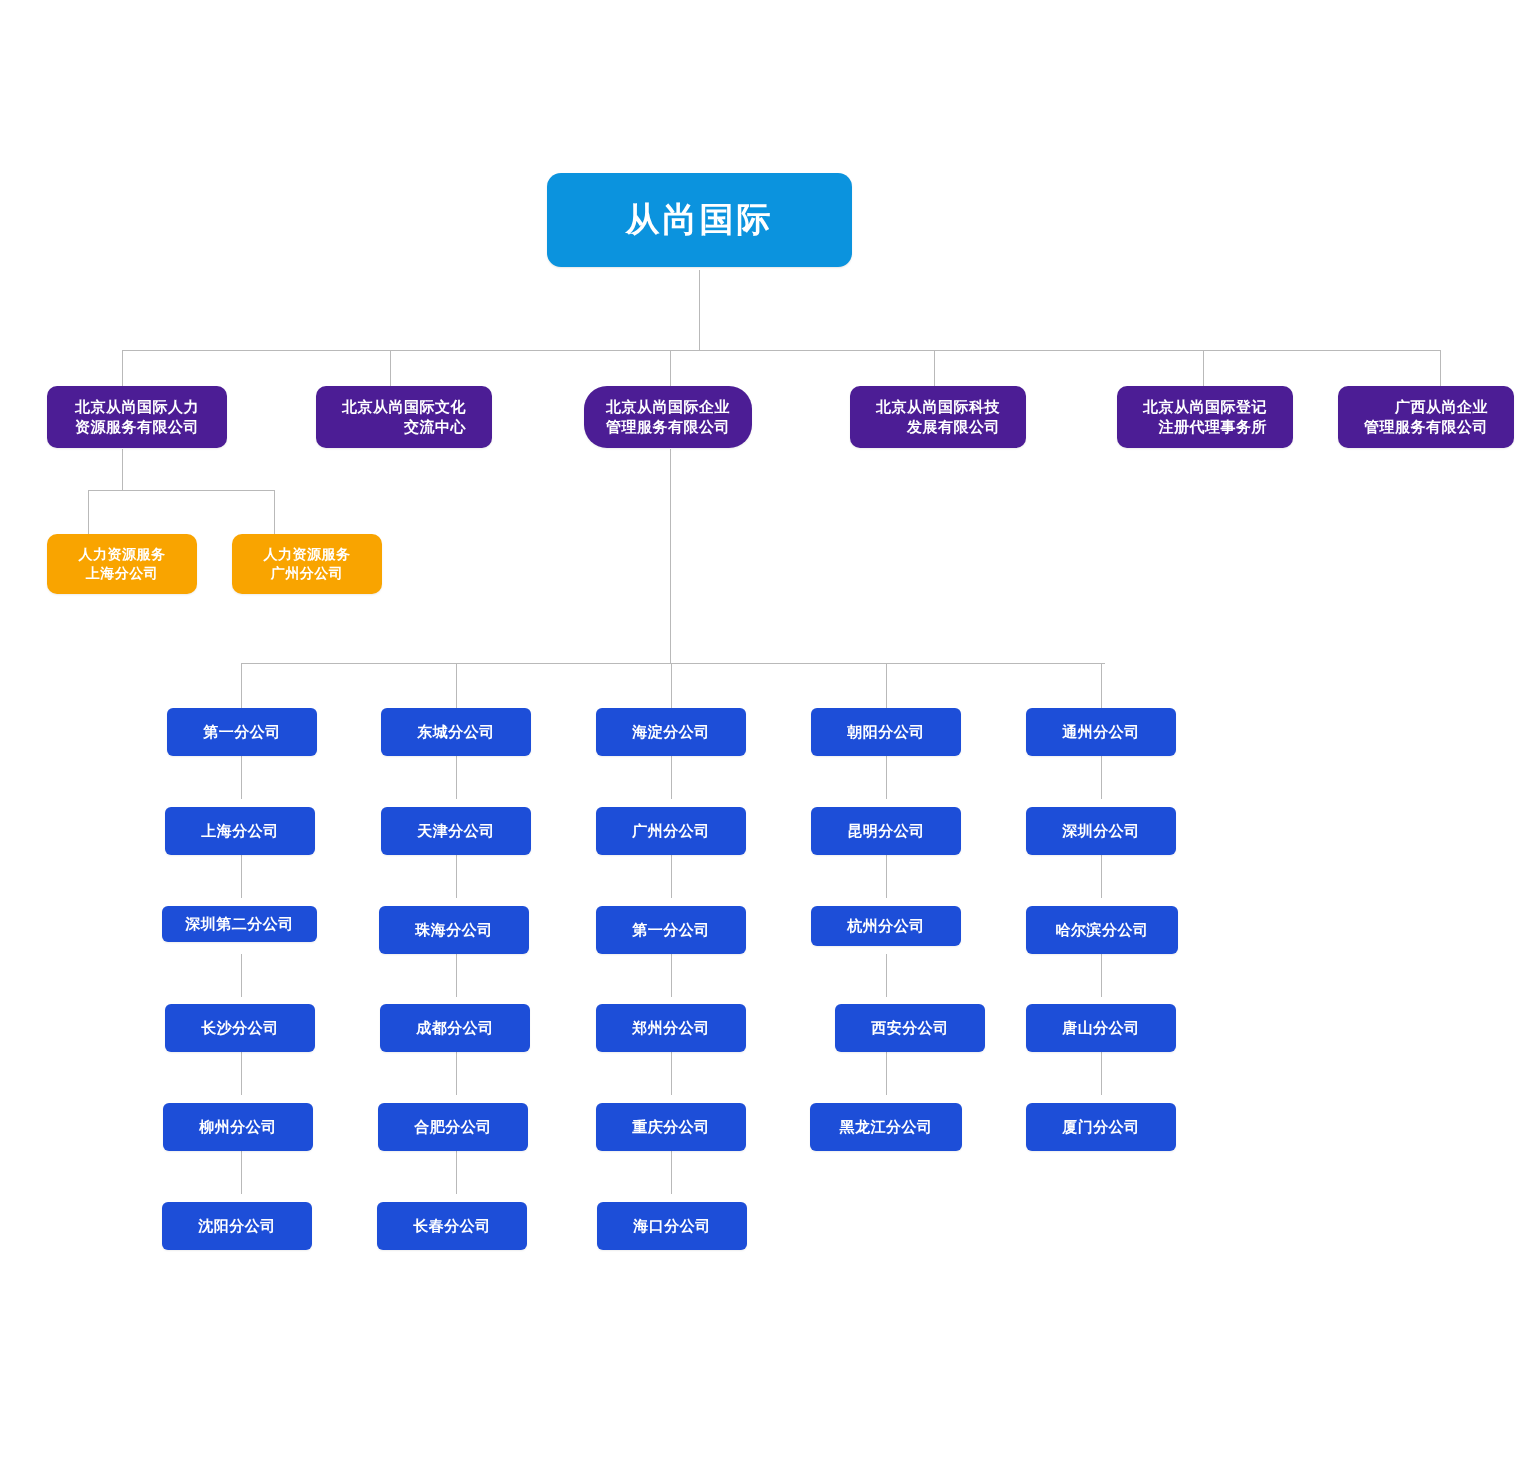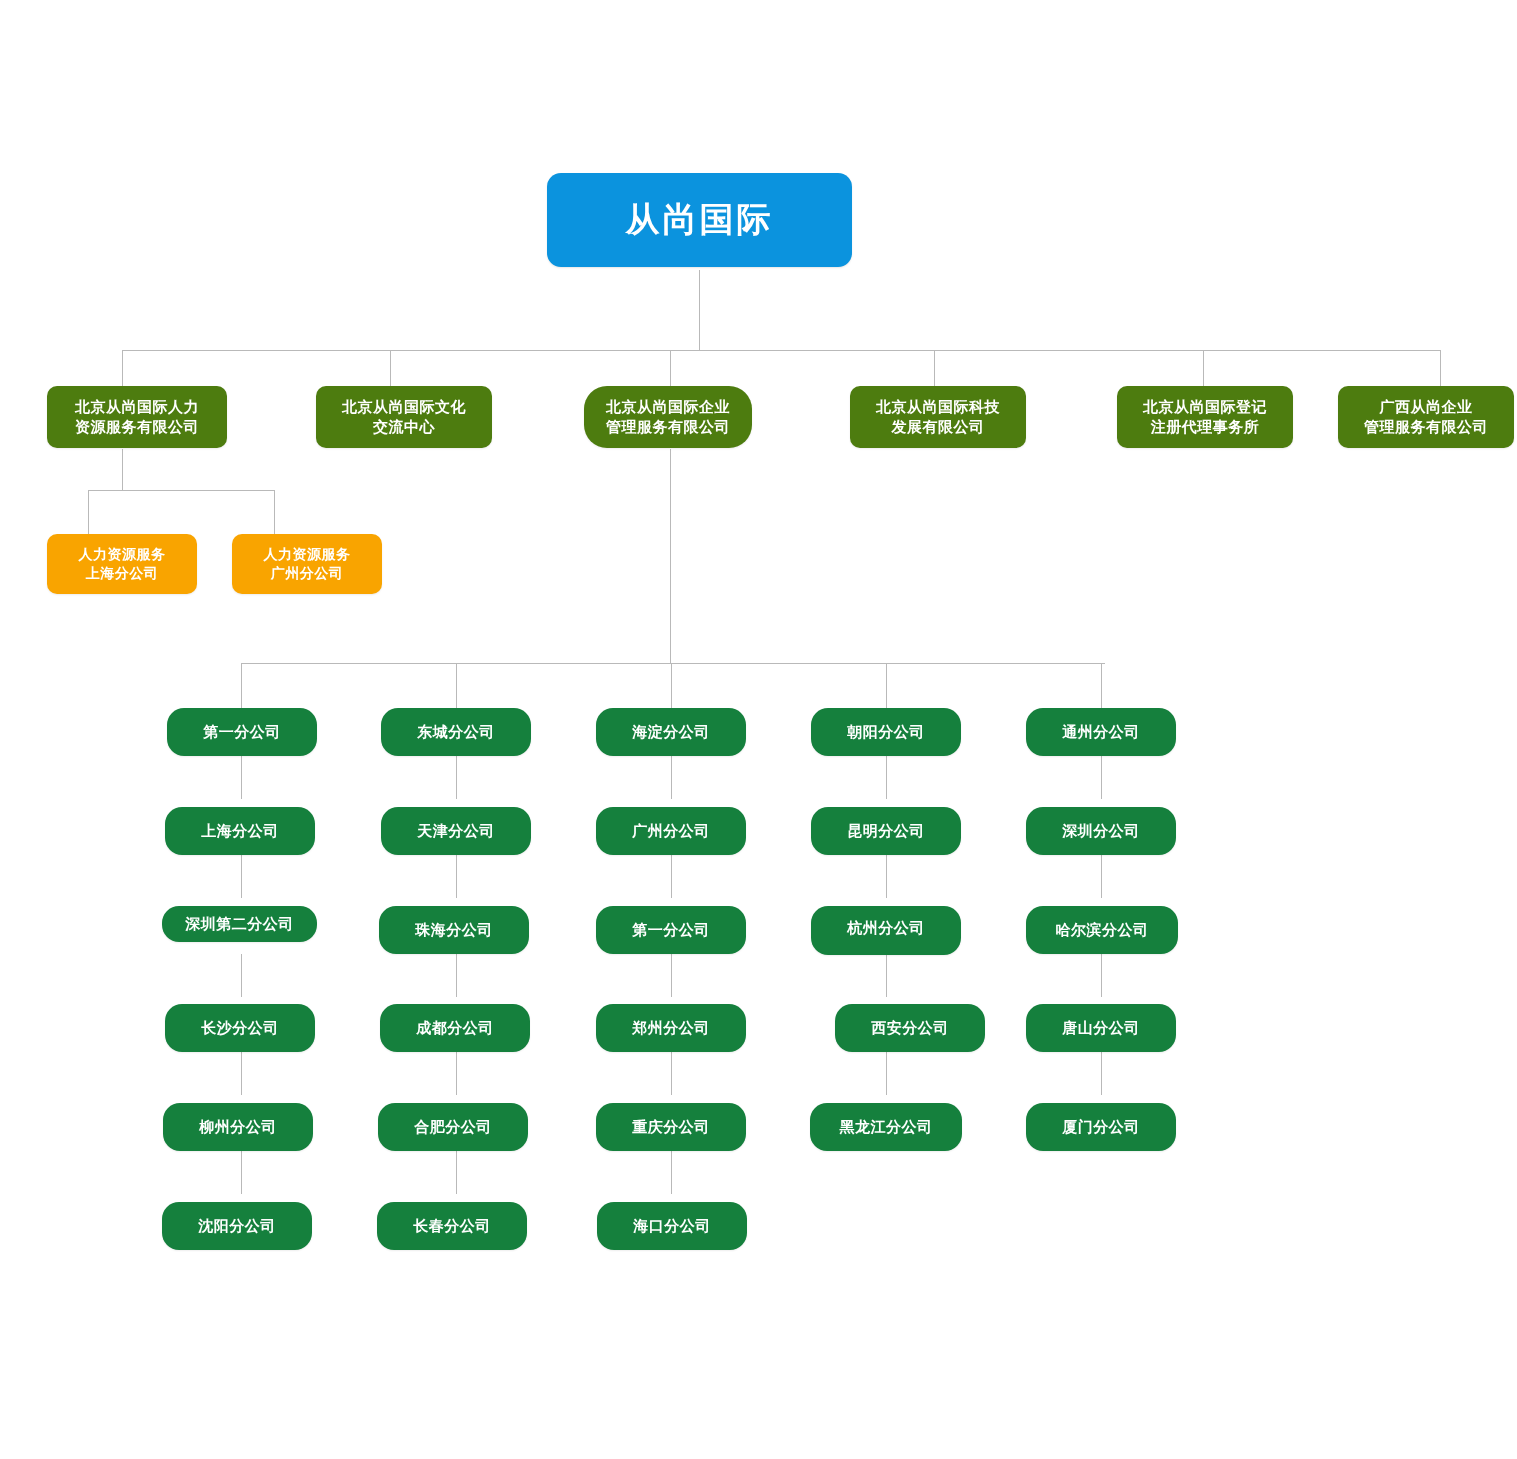--- a/index.html
+++ b/index.html
@@ -25,33 +25,34 @@
     letter-spacing:.5px;
   }
   .node.root{
     background:#0b93de;
     border-radius:14px;
     font-size:34px;
     letter-spacing:3px;
     box-shadow:0 1px 2px rgba(0,0,0,.10);
   }
   .node.lvl2{
-    background:#4d7c0f;
+    background:#4c1d95;
     font-size:15px;
     box-shadow:0 1px 2px rgba(0,0,0,.08);
+    text-align:right;
   }
   .node.lvl3{
     background:#f9a400;
     font-size:14px;
     box-shadow:0 1px 2px rgba(0,0,0,.08);
   }
   .node.branch{
-    background:#15803d;
+    background:#1d4ed8;
     font-size:15px;
-    border-radius:17px;
+    border-radius:6px;
     box-shadow:0 1px 2px rgba(0,0,0,.07);
   }
 
   .line{
     position:absolute;
     background:#b9b9b9;
     z-index:1;
   }
   .line.v{width:1px;}
   .line.h{height:1px;}
@@ -149,21 +150,21 @@
 
   <div class="node branch" style="left:596px;top:708px;width:150px;height:48px;">海淀分公司</div>
   <div class="node branch" style="left:596px;top:807px;width:150px;height:48px;">广州分公司</div>
   <div class="node branch" style="left:596px;top:906px;width:150px;height:48px;">第一分公司</div>
   <div class="node branch" style="left:596px;top:1004px;width:150px;height:48px;">郑州分公司</div>
   <div class="node branch" style="left:596px;top:1103px;width:150px;height:48px;">重庆分公司</div>
   <div class="node branch" style="left:597px;top:1202px;width:150px;height:48px;">海口分公司</div>
 
   <div class="node branch" style="left:811px;top:708px;width:150px;height:48px;">朝阳分公司</div>
   <div class="node branch" style="left:811px;top:807px;width:150px;height:48px;">昆明分公司</div>
-  <div class="node branch" style="left:811px;top:906px;width:150px;height:49px;font-family:Liberation Mono, monospace;">杭州分公司</div>
+  <div class="node branch" style="left:811px;top:906px;width:150px;height:40px;">杭州分公司</div>
   <div class="node branch" style="left:835px;top:1004px;width:150px;height:48px;">西安分公司</div>
   <div class="node branch" style="left:810px;top:1103px;width:152px;height:48px;">黑龙江分公司</div>
 
   <div class="node branch" style="left:1026px;top:708px;width:150px;height:48px;">通州分公司</div>
   <div class="node branch" style="left:1026px;top:807px;width:150px;height:48px;">深圳分公司</div>
   <div class="node branch" style="left:1026px;top:906px;width:152px;height:48px;">哈尔滨分公司</div>
   <div class="node branch" style="left:1026px;top:1004px;width:150px;height:48px;">唐山分公司</div>
   <div class="node branch" style="left:1026px;top:1103px;width:150px;height:48px;">厦门分公司</div>
 
 </div>

